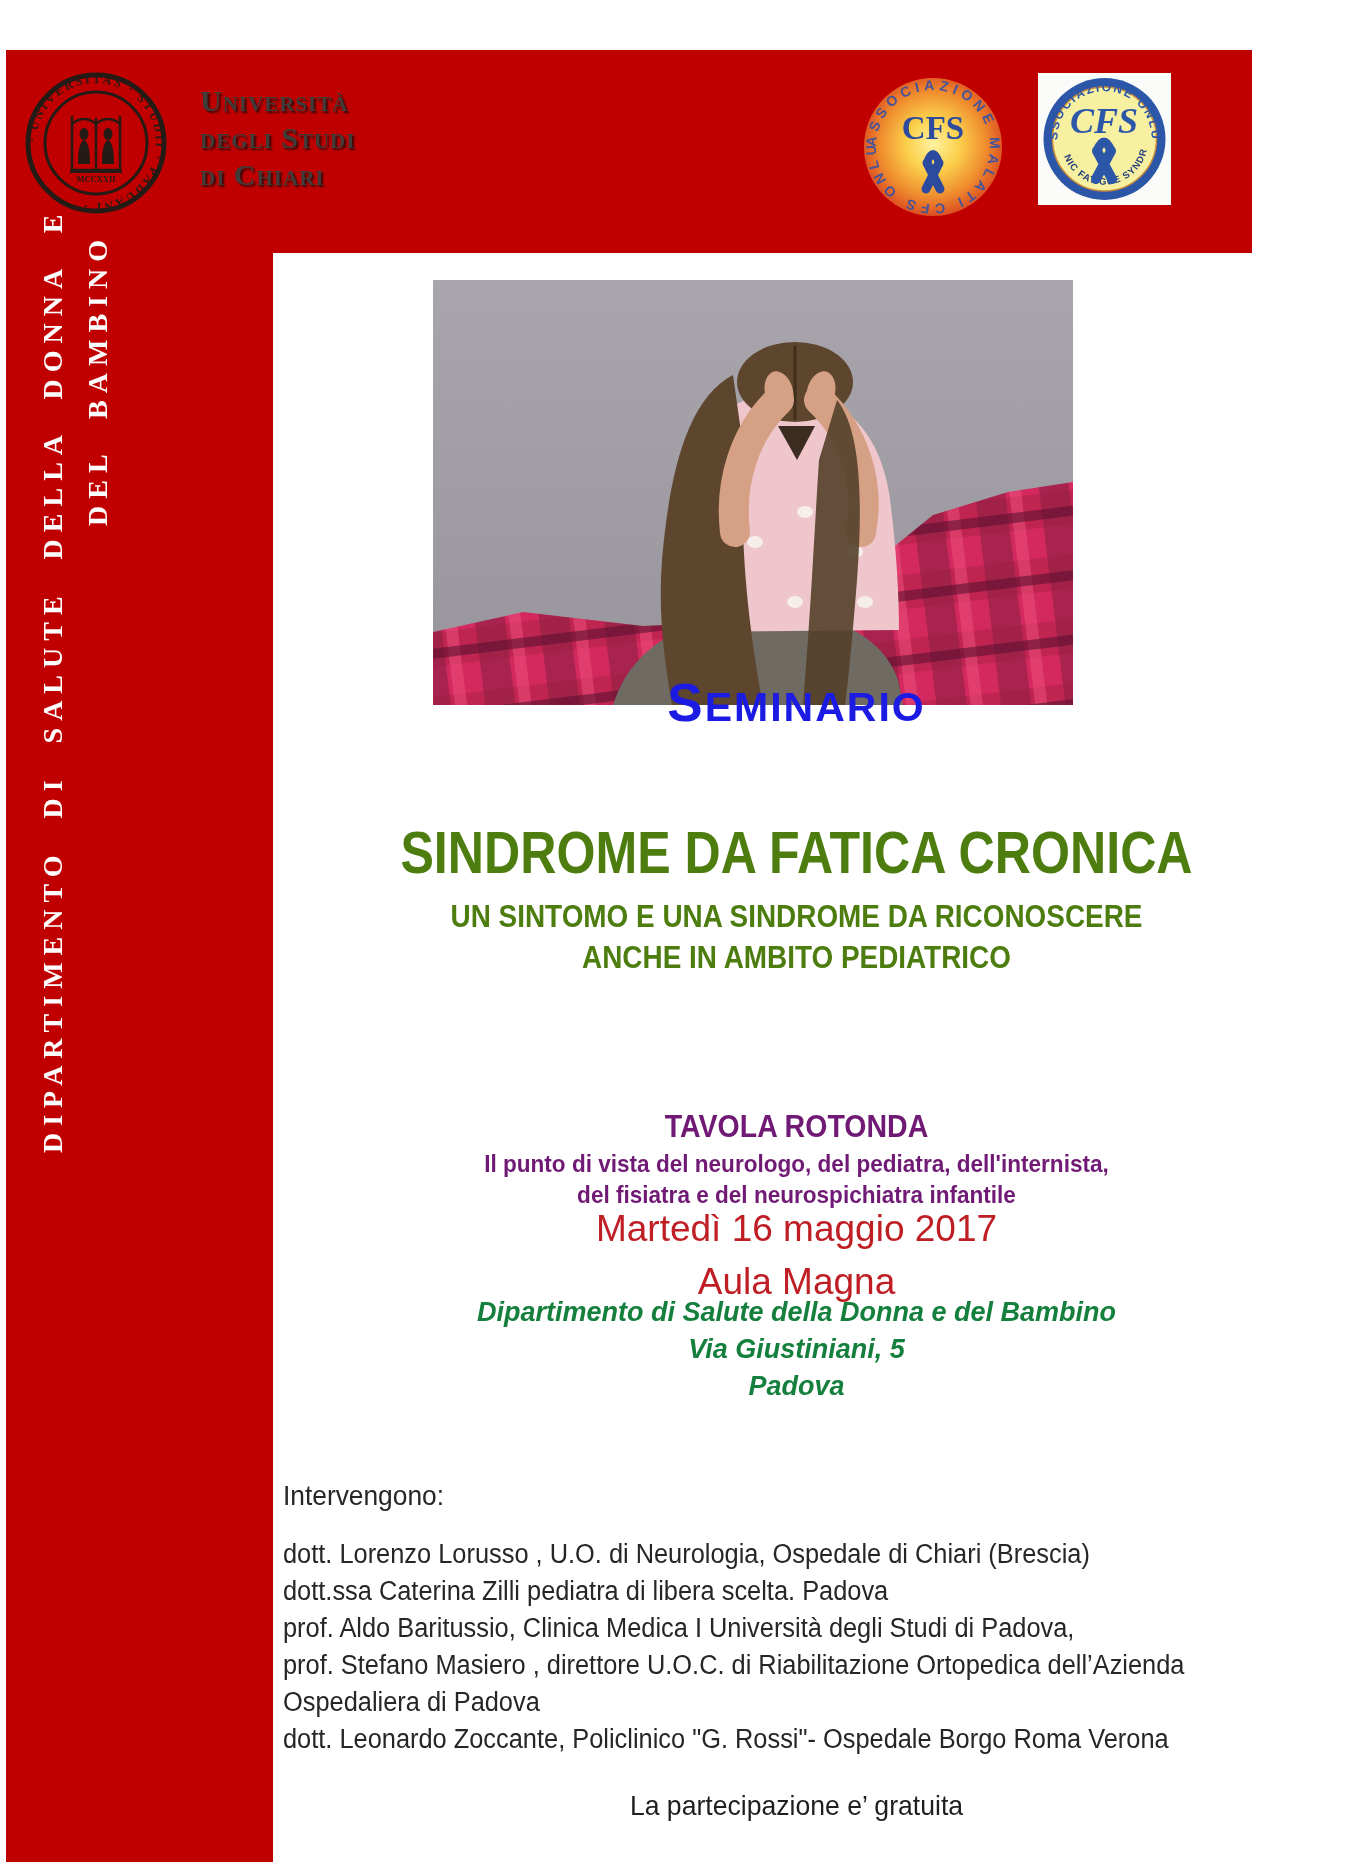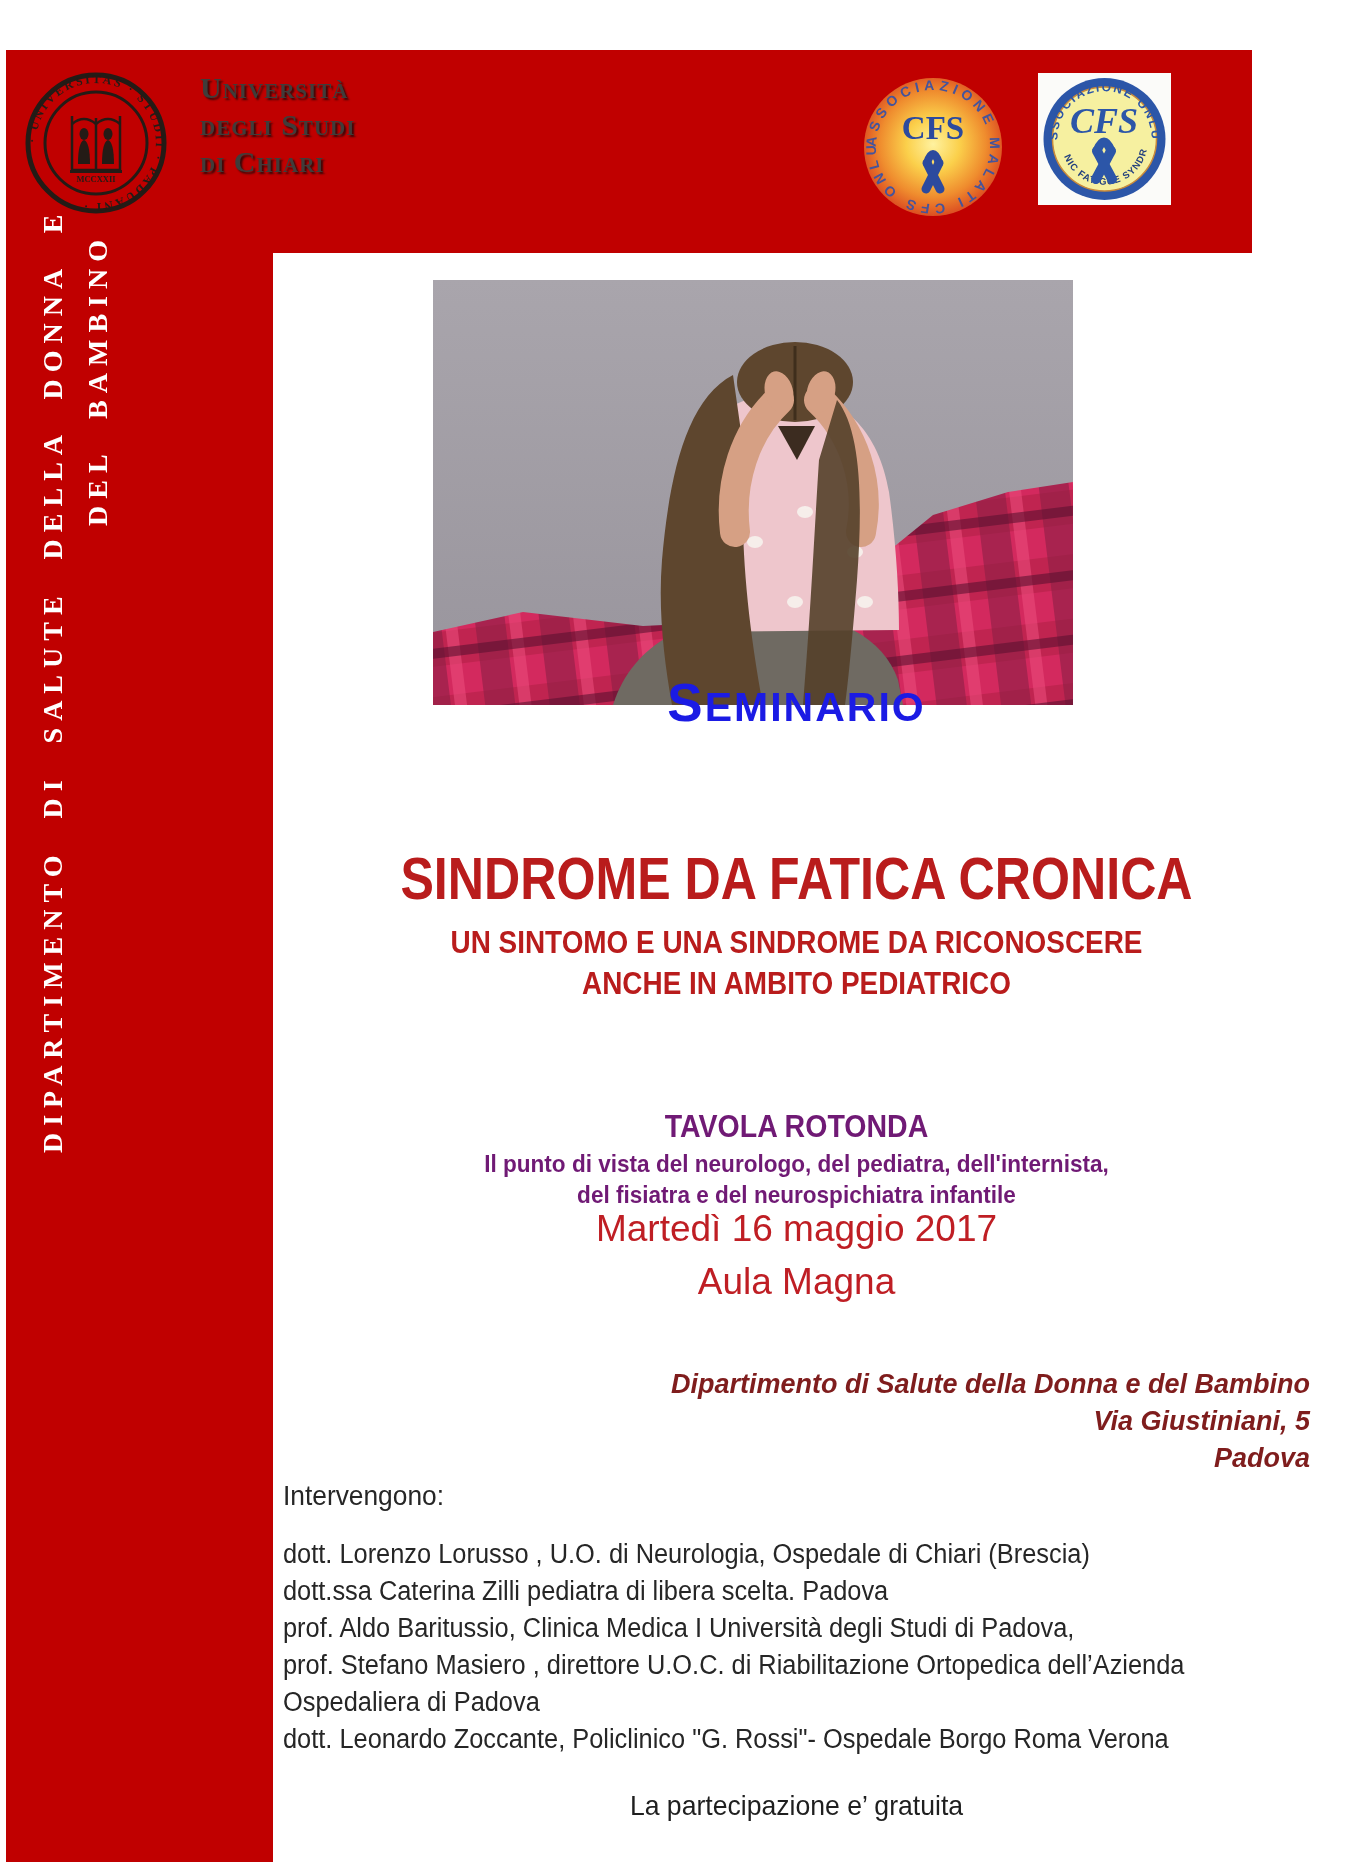--- a/index.html
+++ b/index.html
@@ -7,43 +7,43 @@
           font-family:"Liberation Sans",sans-serif;}
   
   .band-top{position:absolute;left:6px;top:50px;width:1246px;height:203px;background:#c00000;}
   .band-left{position:absolute;left:6px;top:50px;width:267px;height:1812px;background:#c00000;}
   
   .sidebar-text{position:absolute;left:30px;top:233px;width:920px;
       transform-origin:0 0;transform:rotate(-90deg) translateX(-100%);
       text-align:right;color:#ffffff;font-family:"Liberation Serif",serif;font-weight:700;
       font-size:28px;line-height:45px;letter-spacing:7px;word-spacing:16px;white-space:nowrap;}
   
-  .uni-wordmark{position:absolute;left:200px;top:69px;color:#403c3a;
+  .uni-wordmark{position:absolute;left:200px;top:82px;color:#403c3a;
       font-family:"Liberation Serif",serif;font-weight:700;font-variant-caps:small-caps;
       font-size:30px;line-height:37px;letter-spacing:1px;
       text-shadow:2px 2px 2px rgba(10,10,10,.75);}
   .seal{position:absolute;left:25px;top:72px;width:142px;height:142px;}
   .logo1{position:absolute;left:863px;top:77px;width:140px;height:140px;}
   .logo2{position:absolute;left:1038px;top:73px;width:133px;height:132px;background:#fbfbf9;}
   .photo{position:absolute;left:433px;top:280px;width:640px;height:425px;}
   
   .col{position:absolute;left:283px;width:1027px;text-align:center;}
   .seminario{top:672px;color:#1b1be4;font-weight:700;letter-spacing:2px;font-size:41px;}
   .seminario .cap{font-size:53px;}
-  .title-block{top:846px;color:#b91c1c;}
+  .title-block{top:820px;color:#4d7c0f;}
   .title-block h1{margin:0;font-size:59px;line-height:66px;font-weight:700;
       transform:scaleX(.85);transform-origin:50% 50%;white-space:nowrap;letter-spacing:0px;}
   .subtitle{margin-top:10px;font-size:31px;line-height:41px;font-weight:700;
       transform:scaleX(.9);transform-origin:50% 50%;}
   .roundtable{top:1106px;color:#701a75;}
   .roundtable .rt-head{font-size:31px;line-height:42px;font-weight:700;transform:scaleX(.92);transform-origin:50% 50%;}
   .roundtable .rt-line{font-size:24px;line-height:31px;font-weight:700;transform:scaleX(.94);transform-origin:50% 50%;}
   .when{top:1202px;color:#bf1e24;font-weight:400;}
   .when div{font-size:37px;line-height:53px;}
-  .where{top:1366px;color:#7f1d1d;font-weight:700;font-style:italic;text-align:right;}
+  .where{top:1294px;color:#15803d;font-weight:700;font-style:italic;}
   .where div{font-size:27px;line-height:37px;}
   .speakers-heading{position:absolute;left:283px;top:1480px;color:#262626;font-size:28px;
       transform:scaleX(.94);transform-origin:0 50%;white-space:nowrap;}
   .speakers{position:absolute;left:283px;top:1536px;color:#262626;font-size:27px;line-height:37px;
       transform:scaleX(.94);transform-origin:0 0;text-align:left;white-space:nowrap;}
   .footer-note{top:1790px;color:#1f1f1f;font-size:28px;transform:scaleX(.95);transform-origin:50% 50%;}
   svg text{font-family:"Liberation Sans",sans-serif;}
   .serifT{font-family:"Liberation Serif",serif;}
 </style>
 </head>

